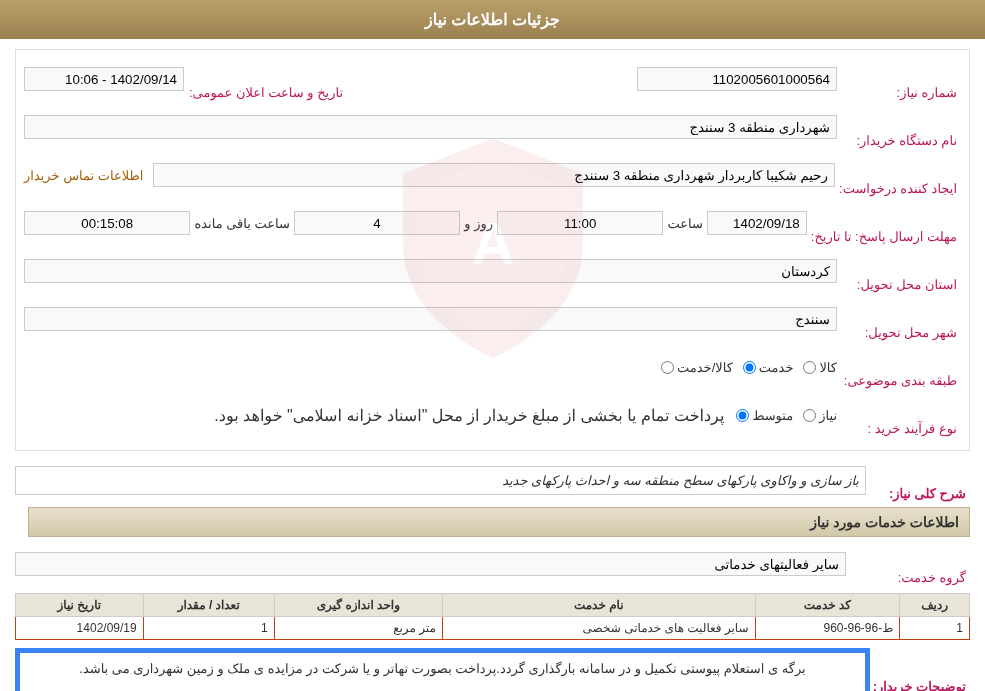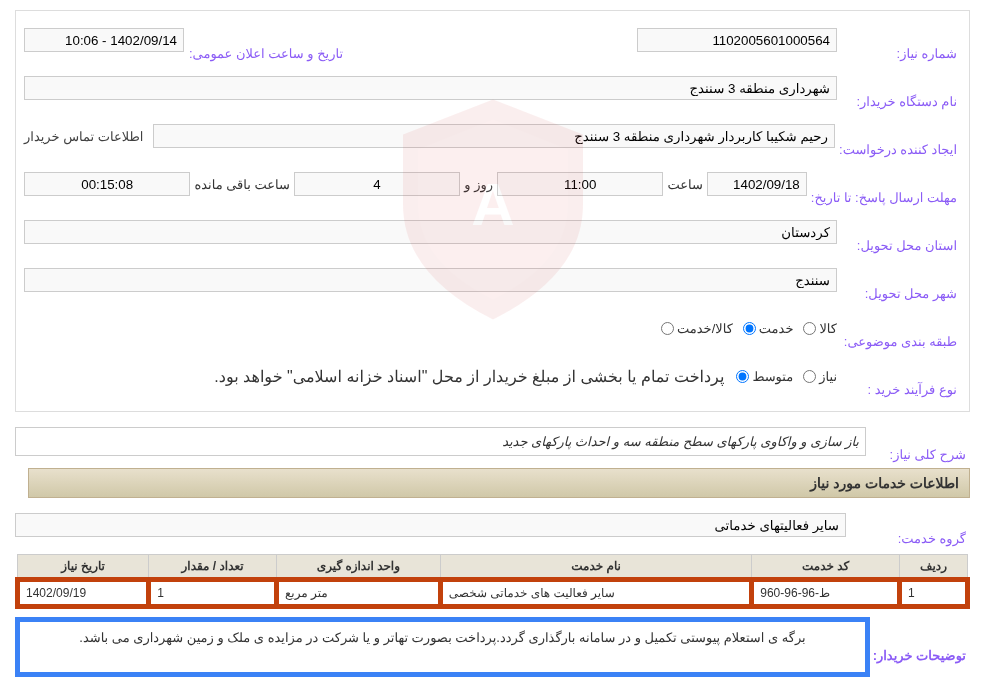--- a/index.html
+++ b/index.html
@@ -27,41 +27,41 @@
     .content {
       padding: 10px 15px;
     }
     .form-row {
       display: flex;
       align-items: center;
       margin-bottom: 6px;
       gap: 4px;
     }
     .label {
-      color: #8b5cf6;
+      color: #be185d;
       white-space: nowrap;
       min-width: 120px;
       text-align: right;
       padding-right: 4px;
       margin-top: 27px;
     }
     .input-field {
       border: 1px solid #ccc;
       padding: 3px 6px;
       background: #fff;
       height: 24px;
       flex: 1;
       text-align: right;
       direction: rtl;
     }
     .input-field.readonly {
       background: #f9f9f9;
     }
     .link-blue {
-      color: #404040;
+      color: #a16207;
       cursor: pointer;
       white-space: nowrap;
     }
     .section-title {
       background: linear-gradient(to bottom, #e8e0cc, #d0c8a8);
       border: 1px solid #c0b090;
       padding: 6px 10px;
       font-weight: bold;
       font-size: 14px;
       margin-bottom: 6px;
@@ -93,23 +93,23 @@
       border-collapse: collapse;
       font-size: 12px;
     }
     table th {
       background: #e8e4d8;
       border: 1px solid #ccc;
       padding: 4px 6px;
       text-align: center;
     }
     table td {
-      border: 5px solid #c2410c;
+      border: 1px solid #c2410c;
       padding: 4px 6px;
-      text-align: left;
+      text-align: right;
     }
     table tr:nth-child(even) td {
       background: #f9f9f9;
     }
     .buyer-desc-row {
       display: flex;
       align-items: flex-start;
       margin-top: 8px;
     }
     .buyer-desc-label {
@@ -159,20 +159,23 @@
       font-size: 16px;
       color: #333;
       flex: 1;
     }
   </style>
 </head>
 <body>
 
 <div class="page-wrapper">
 
+  <div class="header-bar">
+    <span>جزئیات اطلاعات نیاز</span>
+  </div>
 
   <div class="content">
 
     <div class="general-section">
 
       <div class="shield-watermark">
         <svg width="200" height="230" viewBox="0 0 200 230">
           <path d="M100 5 L190 40 L190 110 Q190 180 100 225 Q10 180 10 110 L10 40 Z" fill="#cc3333"></path>
           <path d="M100 25 L175 55 L175 110 Q175 168 100 205 Q25 168 25 110 L25 55 Z" fill="#dd4444"></path>
           <text x="100" y="130" text-anchor="middle" font-size="60" fill="white" font-weight="bold">A</text>
@@ -248,21 +251,21 @@
             <span>متوسط</span>
             <input type="radio" name="process" checked="" style="">
           </div>
         </div>
         <span class="process-note">پرداخت تمام یا بخشی از مبلغ خریدار از محل "اسناد خزانه اسلامی" خواهد بود.</span>
       </div>
 
     </div>
 
     <div class="form-row">
-      <span class="label" style="font-weight:normal; min-width:100px;">شرح کلی نیاز:</span>
+      <span class="label" style="font-weight:bold; min-width:100px;">شرح کلی نیاز:</span>
       <div style="flex:1; border:1px solid #ccc; padding:6px; background:#fff; direction:rtl; text-align:right;font-style:italic;">
         <span>باز سازی و واکاوی پارکهای سطح منطقه سه و احداث پارکهای جدید</span>
       </div>
     </div>
 
     <div class="section-title">
       <span>اطلاعات خدمات مورد نیاز</span>
     </div>
 
     <div class="form-row">

